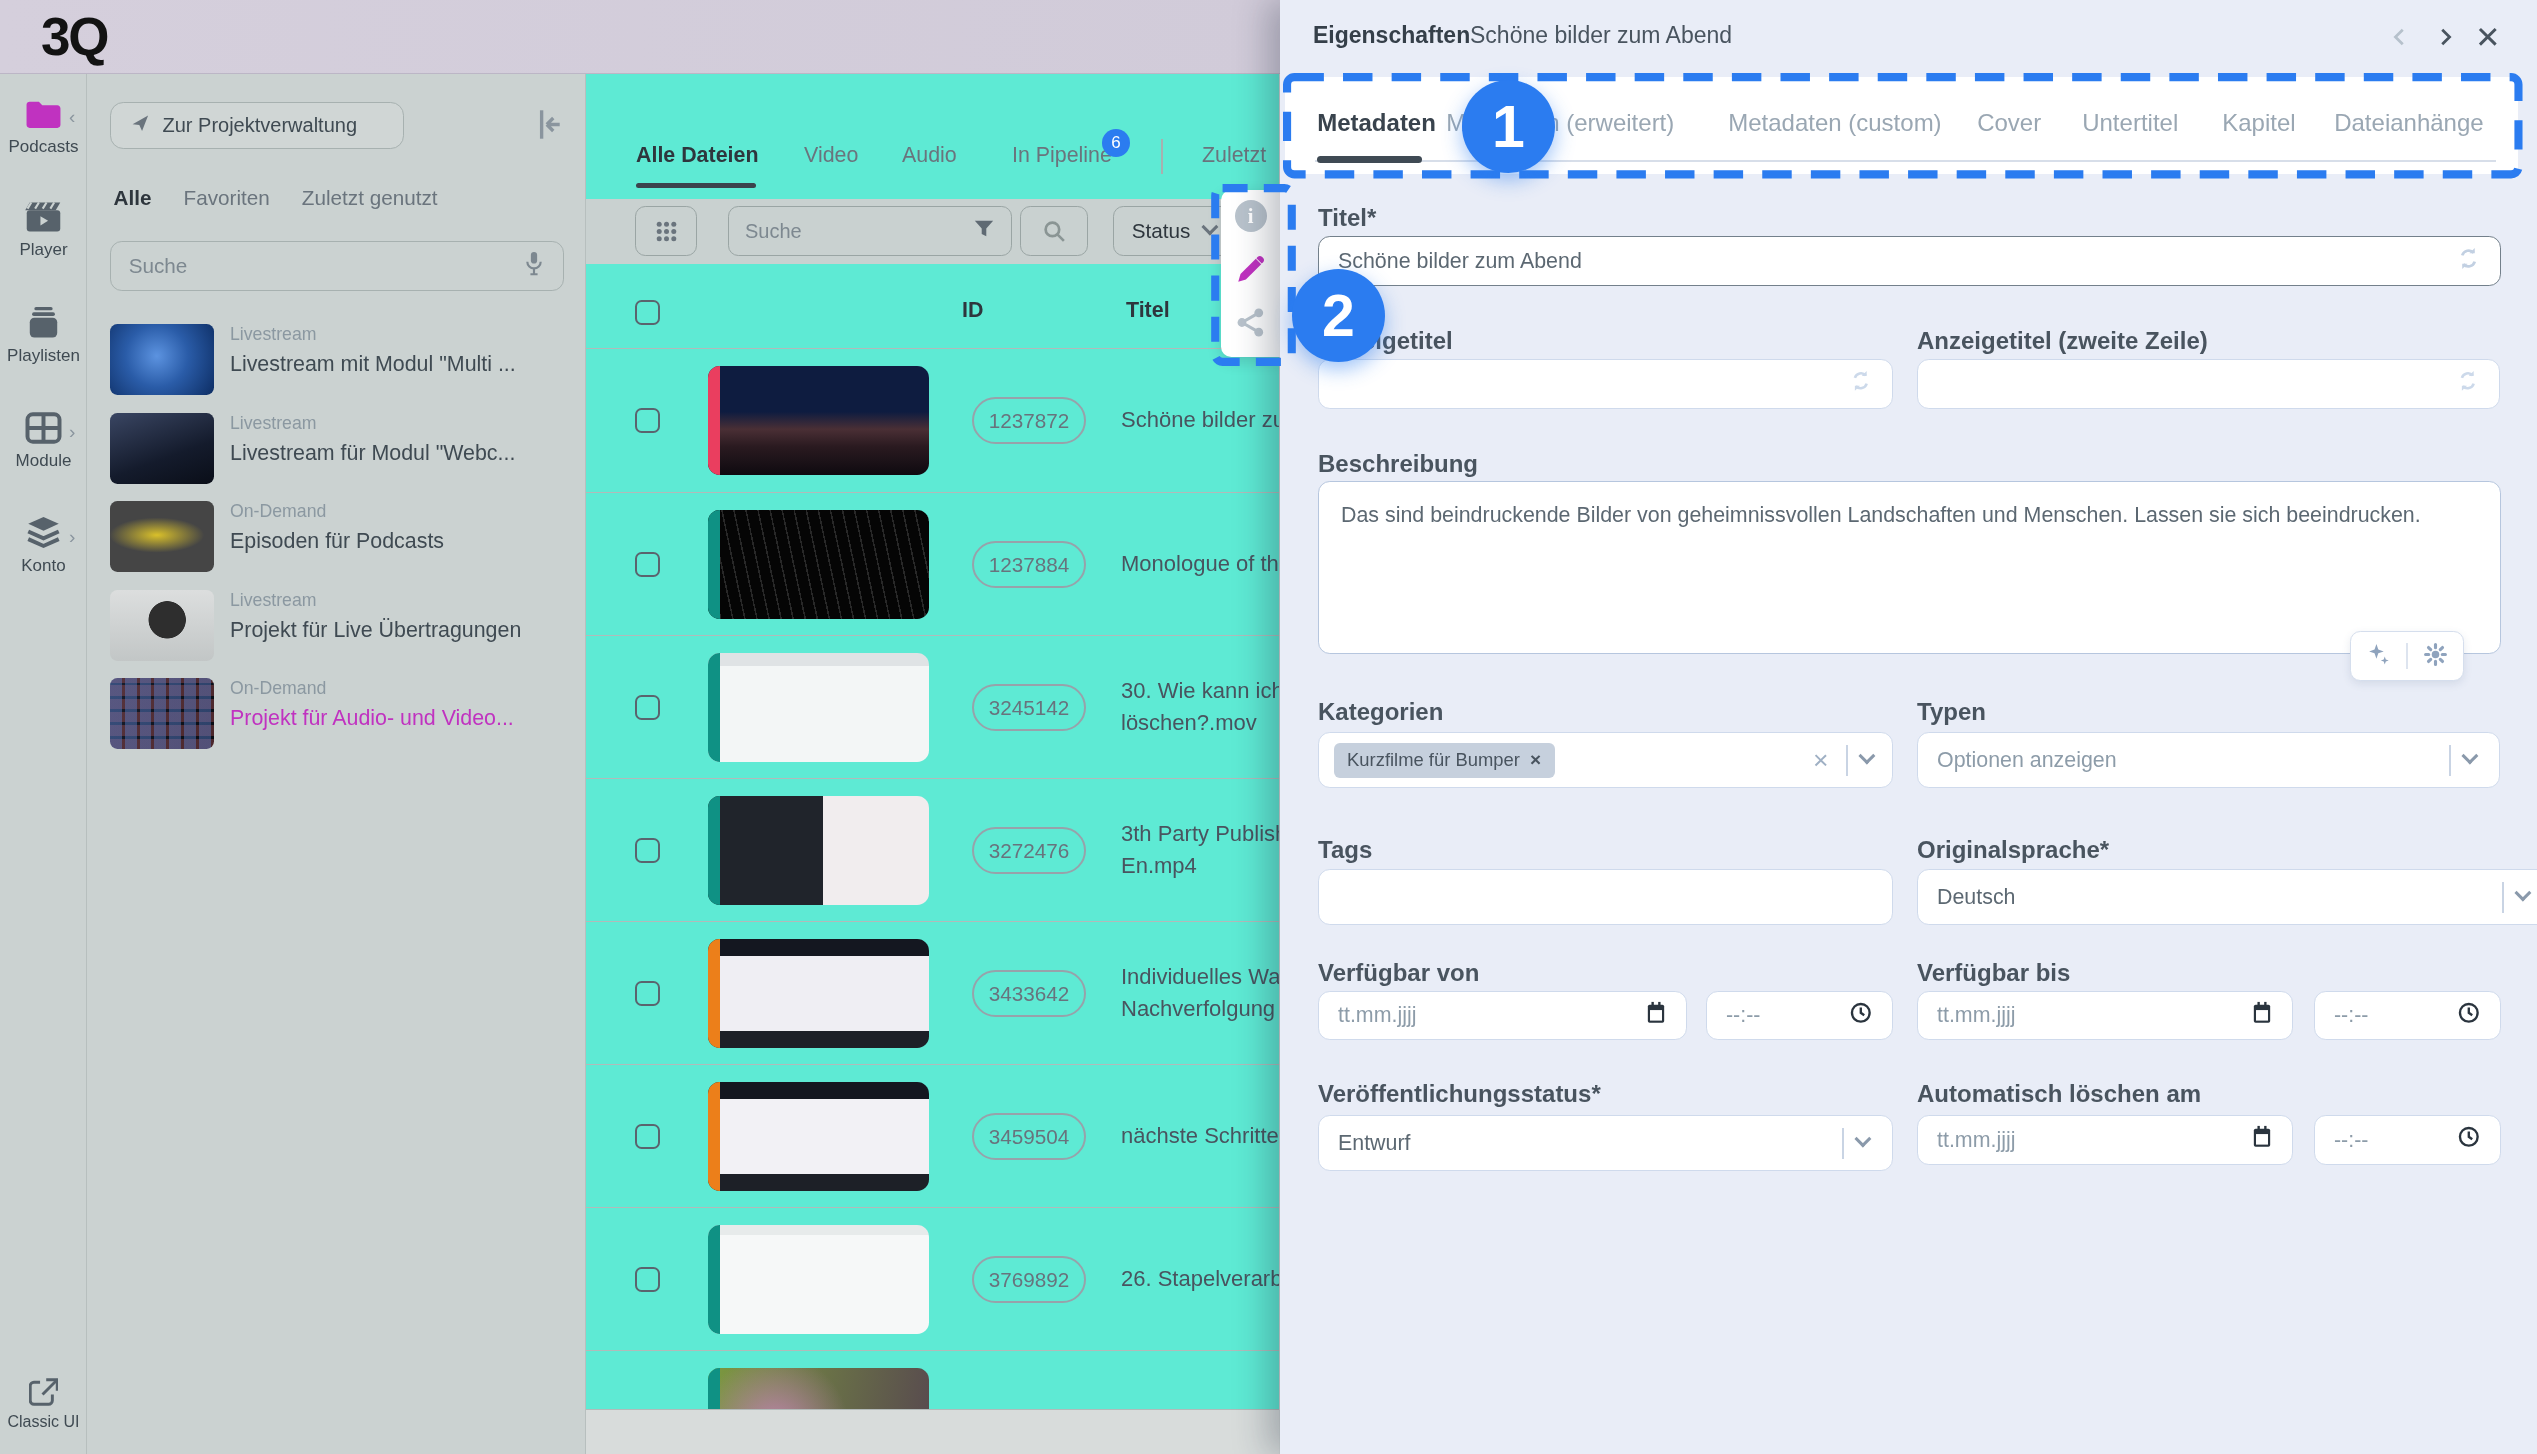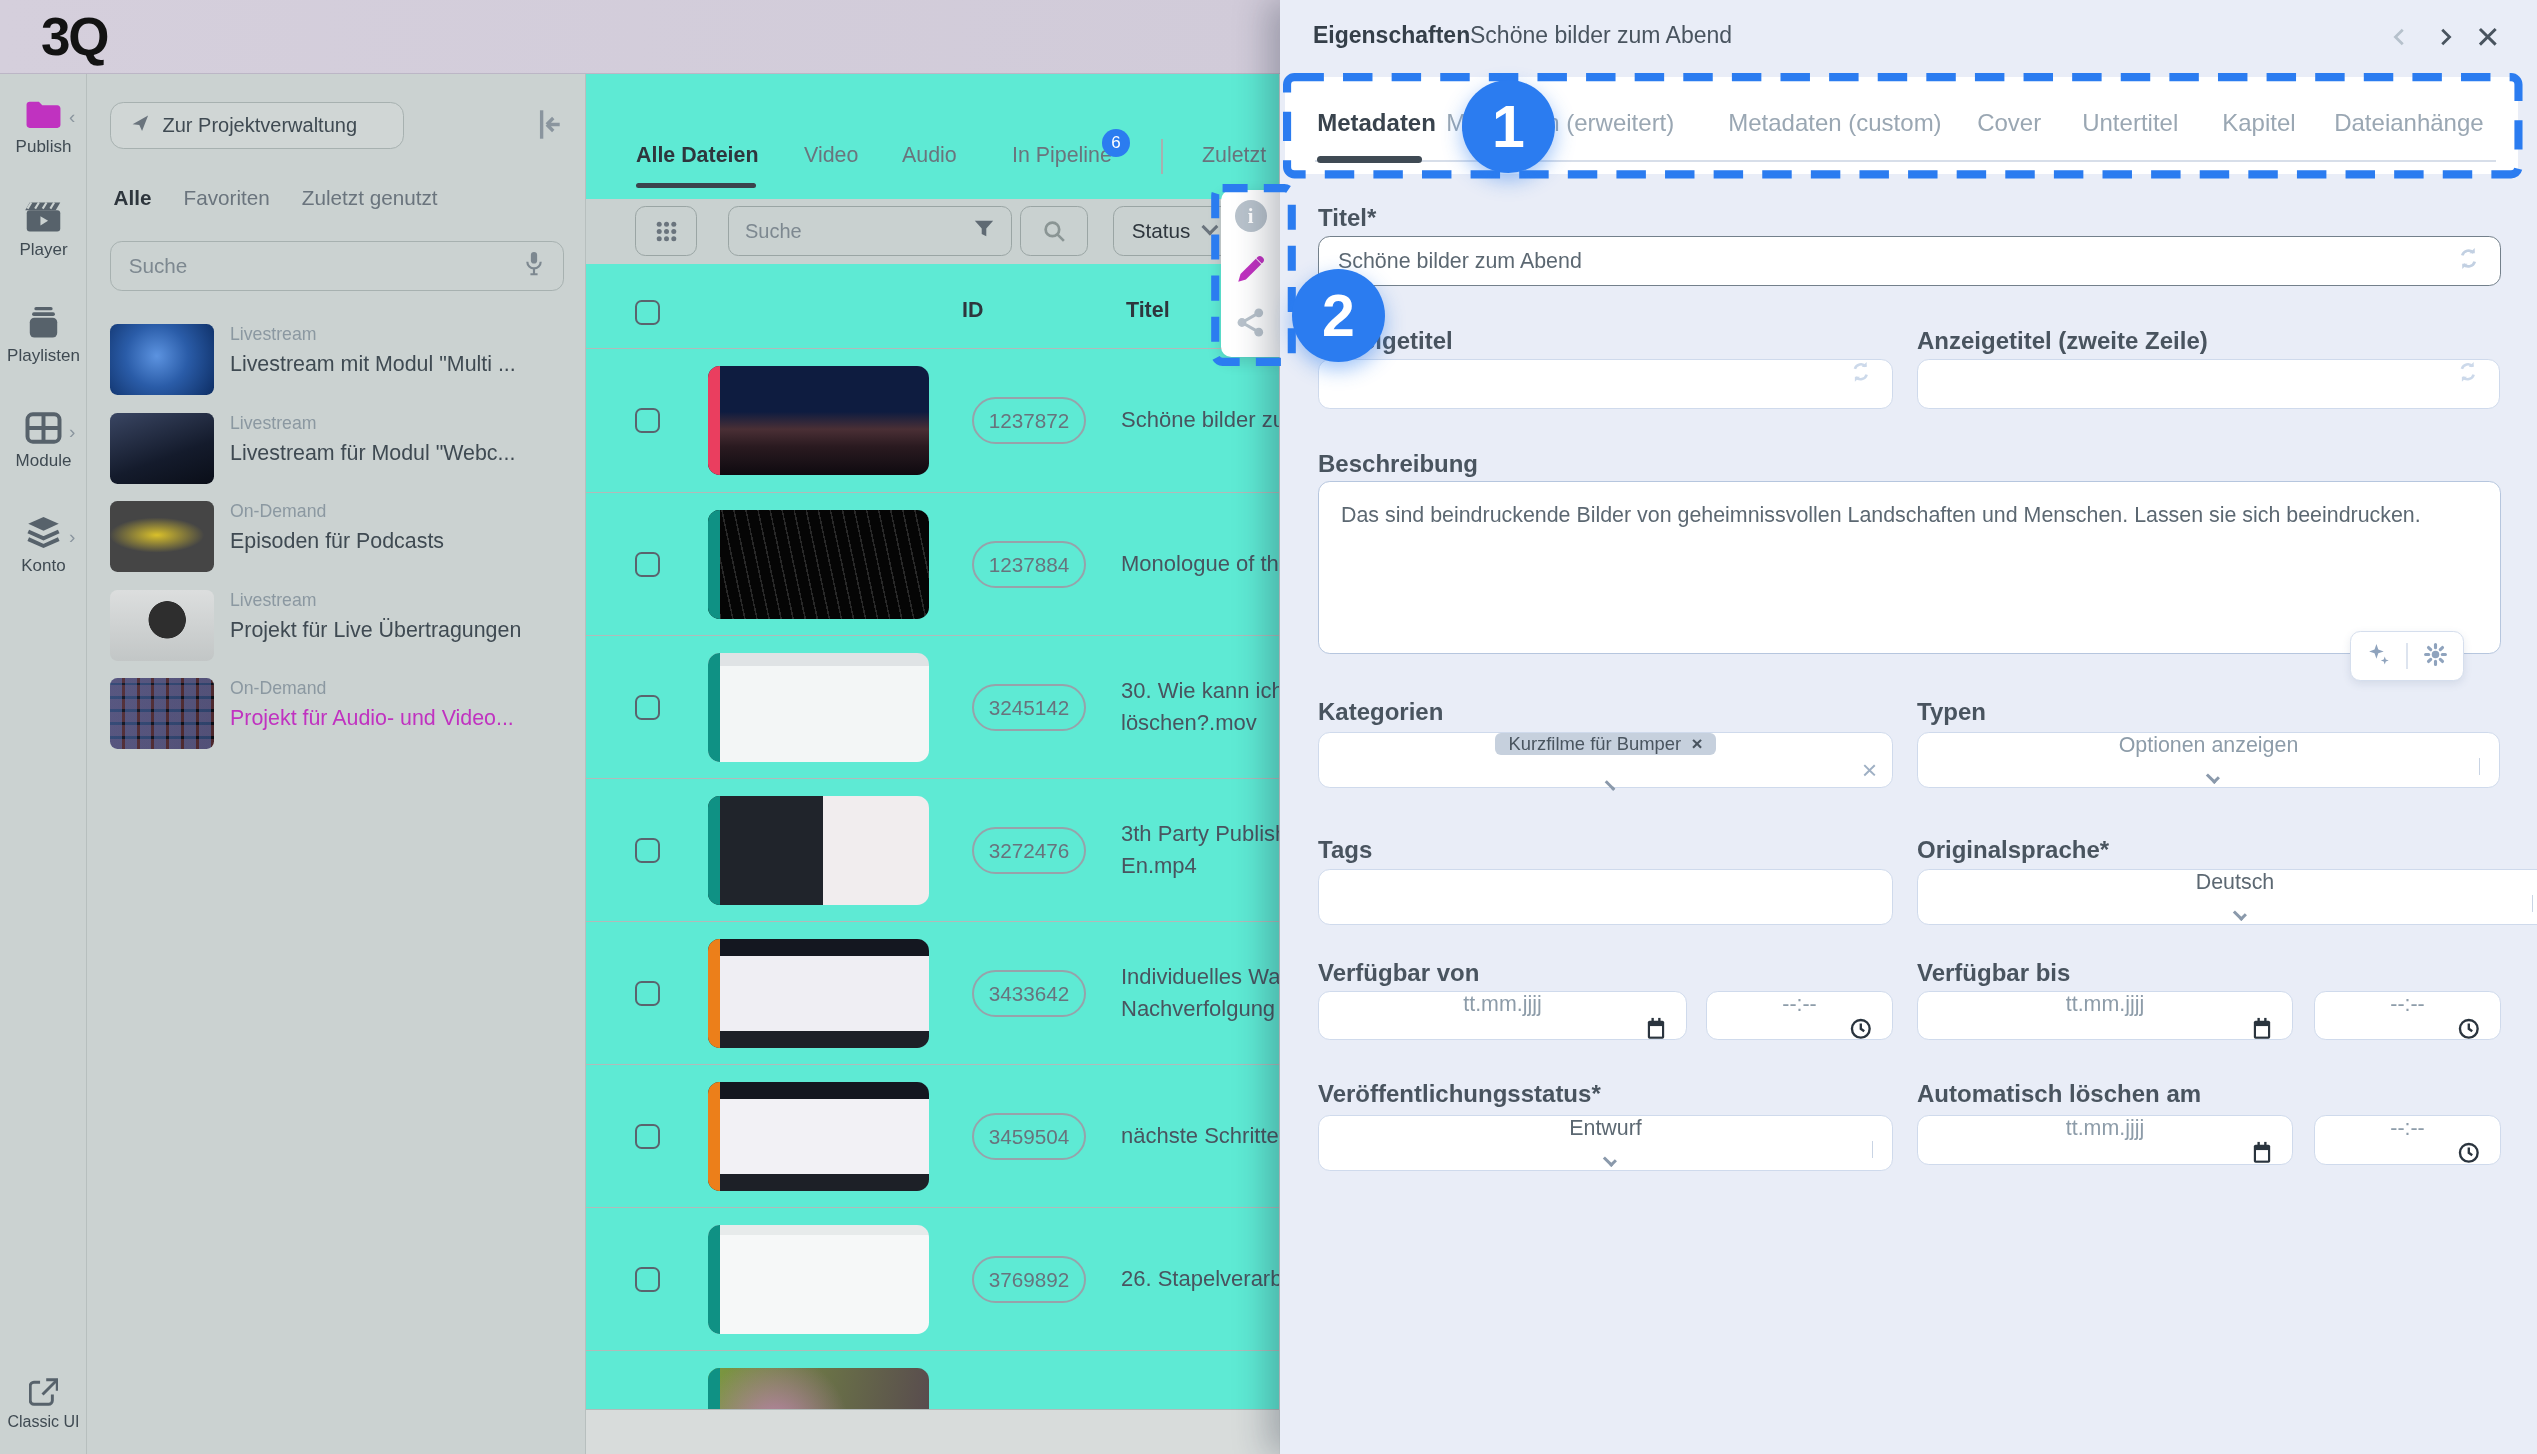--- a/index.html
+++ b/index.html
@@ -116,21 +116,21 @@
   .tabsbox { left:5.2px; top:77px; width:1233px; height:97px; background:#fff; border-radius:5.9px; }
   .ptab2 { position:absolute; top:32px; font-size:24px; color:#9aa7b3; white-space:nowrap; }
   .ptab2-active { color:#39434d; font-weight:700; }
   .tabs-line { position:absolute; left:29.5px; right:22px; top:83px; height:1.5px; background:#d7dee9; }
   .tabs-underline { position:absolute; left:32px; top:79px; width:105px; height:7.4px; border-radius:4.4px;
                     background:#3f4a54; }
   .flabel { position:absolute; font-size:24px; font-weight:700; color:#49545f; }
   .inp { position:absolute; background:#fff; border-radius:11.8px; display:flex; align-items:center;
          padding:0 19px; font-size:21.4px; color:#5c6872; }
   .bdark  { border:1.5px solid #73808b; }
-  .blight { border:1.5px solid #cfdaec;flex-direction:column; }
+  .blight { border:1.5px solid #cfdaec; }
   .placeholder { color:#8d9ca9; }
   .sync { margin-left:auto; }
   .divb { width:1.5px; height:31px; background:#c9d4e4; margin-left:auto; }
   .chev { width:11.8px; height:11.8px; border-right:3px solid #8a99ab; border-bottom:3px solid #8a99ab;
           transform:rotate(45deg) translate(-1.5px,-1.5px); margin:0 4.4px 4.4px 13.3px; }
   .txtarea { position:absolute; left:38px; top:481px; width:1183px; height:173px; background:#fff;
              border:1.5px solid #b6c6de; border-radius:11.8px; padding:19px 22px; font-size:21.4px;
              color:#5c6872; line-height:29.5px; }
   .aipill { position:absolute; left:1070px; top:631px; width:114px; height:50px; background:#fff;
             border:1.5px solid #d5deed; border-radius:10.3px; display:flex; align-items:center;
@@ -155,21 +155,21 @@
 </div>
 
 <div class="abs iconbar">
   <div class="rail-item" style="top:23.6px">
     <span class="ric">
       <svg width="37" height="32" viewBox="0 0 24 20">
           <path d="M1 4c0-1.2.9-2 2-2h6l2.2 2.4H21c1.1 0 2 .9 2 2V17c0 1.1-.9 2-2 2H3c-1.1 0-2-.9-2-2z" fill="#c032c0"></path>
         </svg>
       <span class="rail-chev">‹</span>
     </span>
-    <div class="rail-label">Publish</div>
+    <div class="rail-label">Podcasts</div>
   </div>
   <div class="rail-item" style="top:127px">
     <span class="ric">
       <svg width="37" height="32" viewBox="0 0 24 21">
           <path d="M2 1h20l-3 5H-1z" transform="translate(1,0)" fill="#57626b"></path>
           <rect x="1" y="6" width="22" height="14" rx="2" fill="#57626b"></rect>
           <path d="M10 10l5 3-5 3z" fill="#cbd2d1"></path>
           <path d="M4 1l-2.5 4M9 1L6.5 5M14 1l-2.5 4M19 1l-2.5 4" stroke="#cbd2d1" stroke-width="1.4"></path>
         </svg>
     </span>

